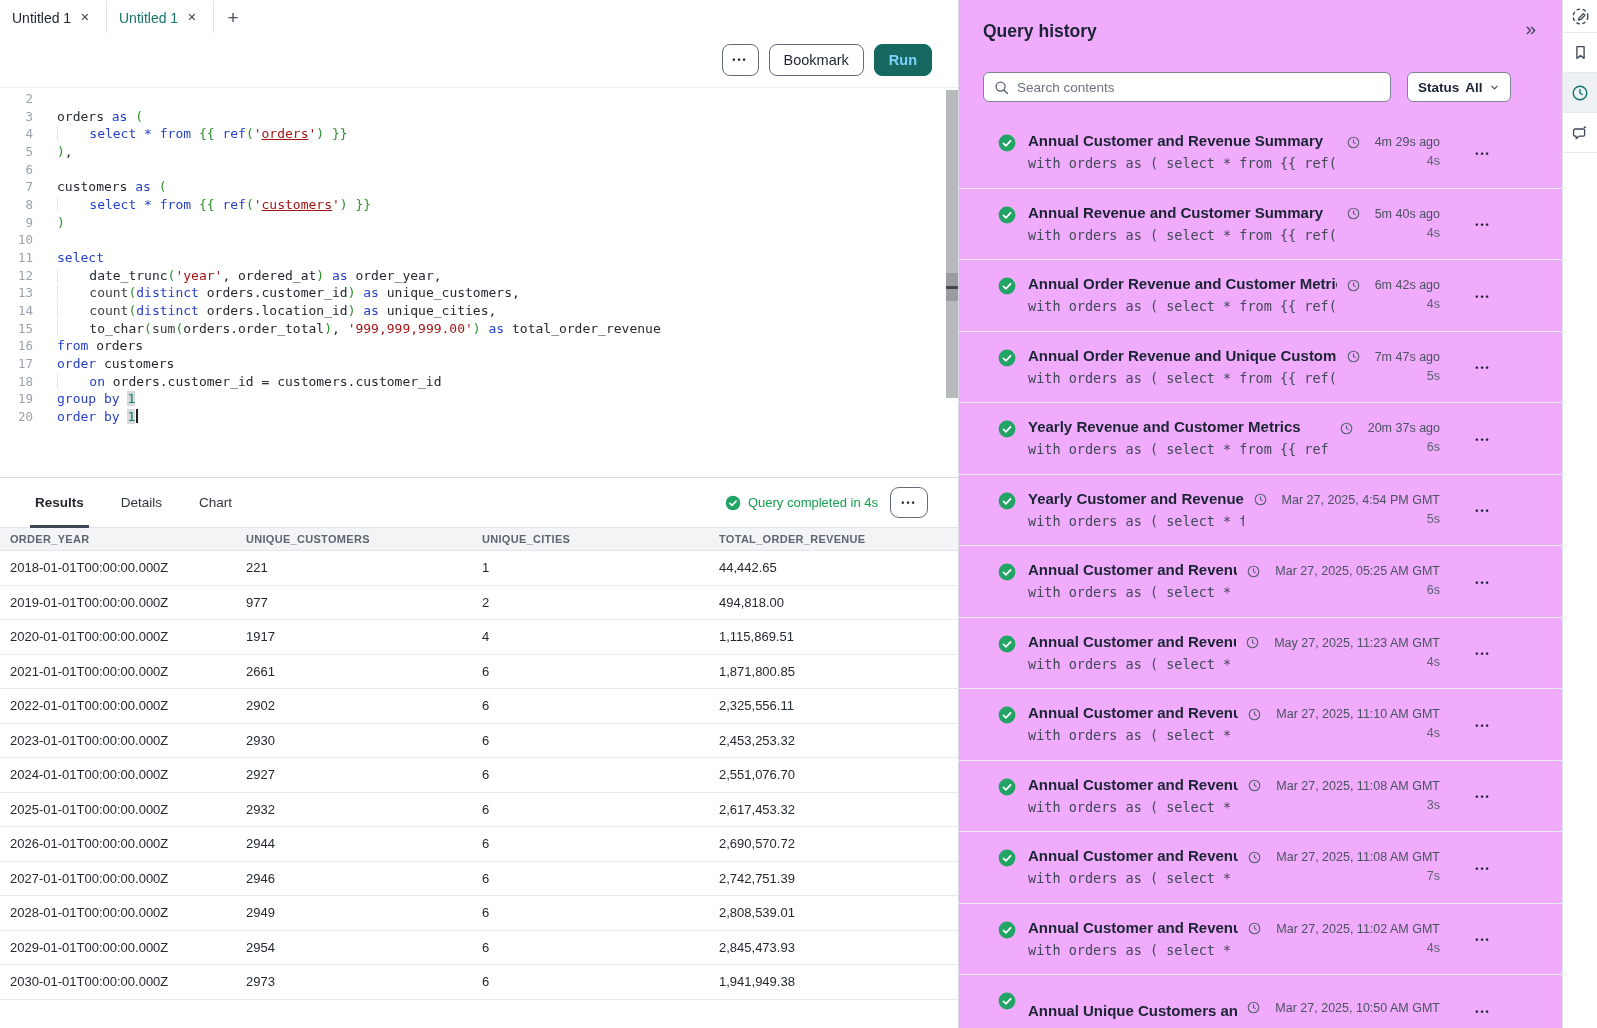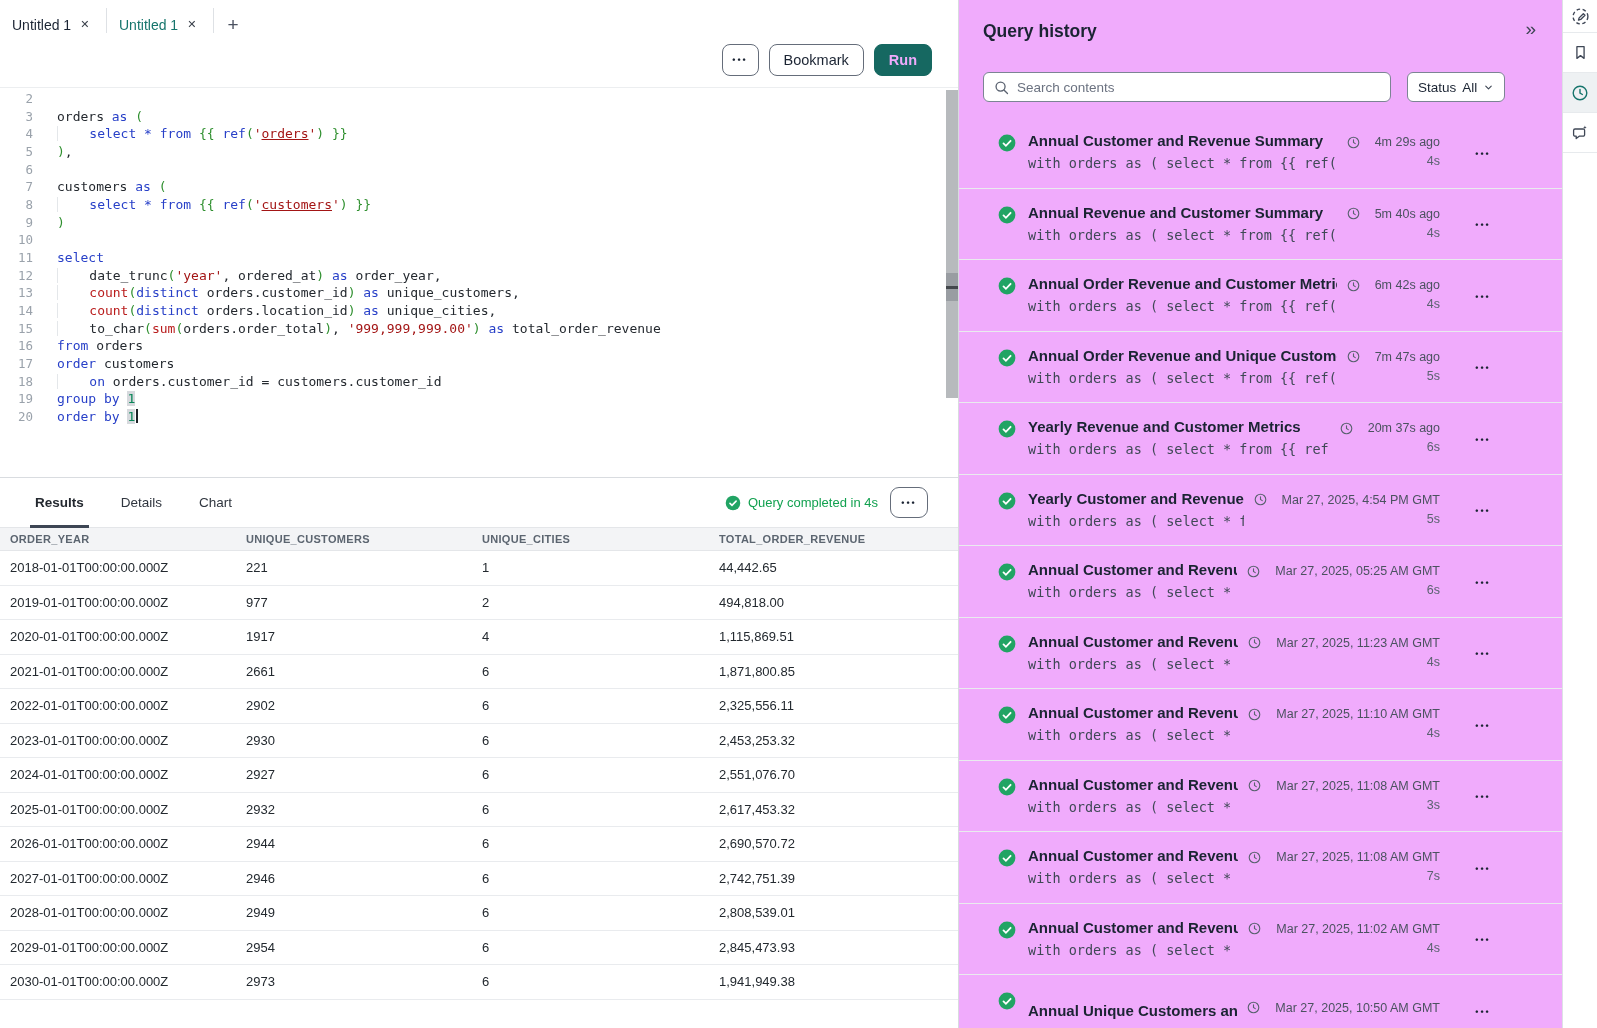--- a/index.html
+++ b/index.html
@@ -3,50 +3,50 @@
 <meta charset="utf-8">
 <style>
   * { margin:0; padding:0; box-sizing:border-box; }
   html,body { width:1597px; height:1028px; overflow:hidden; background:#fff;
     font-family:"Liberation Sans", sans-serif; color:#1b2433; }
   .screen { position:relative; width:1597px; height:1028px; background:#fff; }
 
   
   .main { position:absolute; left:0; top:0; width:958px; height:1028px; background:#fff; }
 
-  .tabbar { position:absolute; left:0; top:8px; width:100%; height:44px; display:flex;
+  .tabbar { position:absolute; left:0; top:1px; width:100%; height:44px; display:flex;
     border-bottom:1px solid #dee1e5; background:#fff; }
   .tab { height:33px; width:107px; display:flex; align-items:center; gap:9px;
     padding:0 12px; border-right:1px solid #dee1e5; font-size:14px; cursor:pointer; }
   .tab .tab-label { color:#1b2433; }
   .tab.active .tab-label { color:#16756c; }
   .tab-close { font-size:11px; color:#3b424c; line-height:1; }
   .tab-add { width:38px; height:33px; border:none; background:none; font-size:19px;
     color:#4b5260; cursor:pointer; }
 
   .toolbar { position:absolute; left:0; top:33px; width:100%; height:55px;
     display:flex; align-items:center; justify-content:flex-end; gap:10px;
     padding-right:26px; border-bottom:1px solid #eceef0; background:#fff; }
   .btn { height:32px; border:1px solid #656d7a; border-radius:8px; background:#fff;
     font-family:"Liberation Sans", sans-serif; font-size:14.5px; color:#1b2433;
     padding:0 14px; cursor:pointer; display:flex; align-items:center; justify-content:center; }
   .btn.icon-btn { width:37px; padding:0; }
   .dots-glyph { font-size:9px; letter-spacing:2px; font-weight:bold; color:#1b2433; }
-  .btn.run { background:#166861; border-color:#166861; color:#f0abfc; font-weight:600; }
+  .btn.run { background:#166861; border-color:#166861; color:#7dd3fc; font-weight:600; }
 
   .editor { position:absolute; left:0; top:88px; width:100%; height:417px; background:#fff;
     font-family:"DejaVu Sans Mono", monospace; font-size:13px; line-height:17.65px;
     padding-top:2px; cursor:text; }
   .cl { display:flex; white-space:pre; }
   .ln { width:40px; text-align:right; padding-right:7px; color:#9aa2ab; font-size:12.5px;
     flex:none; user-select:none; }
   .lc { padding-left:17px; color:#24292f; }
   .lc span { white-space:pre; }
   .kw  { color:#2840c8; }
-  .fn  { color:#b91c1c; }
+  .fn  { color:#404040; }
   .str { color:#a31515; }
   .ref { color:#a31515; text-decoration:underline; }
   .br  { color:#2e8f2e; }
   .num { color:#098658; background:#d6d9dd; }
   .ind { border-left:1px solid #e4e7ea; }
   .caret { display:inline-block; width:1.5px; height:14px; background:#1b2026;
     vertical-align:-2px; margin-left:1px; }
   .edscroll { position:absolute; right:0; top:2px; width:12px; height:308px;
     background:#b7babd; }
   .edthumb { position:absolute; left:0; top:183px; width:12px; height:28px; background:#999da2; }
@@ -83,21 +83,21 @@
     font-size:19px; color:#3c4452; cursor:pointer; }
   .psearch { position:absolute; left:24px; top:72px; width:408px; height:30px;
     border:1px solid #7c8494; border-radius:6px; display:flex; align-items:center;
     gap:8px; padding:0 10px; background:#fff; }
   .psearch input { border:none; outline:none; flex:1; font-size:13.5px;
     font-family:"Liberation Sans", sans-serif; color:#1b2433; background:transparent; }
   .psearch input::placeholder { color:#6b7280; }
   .pstatus { position:absolute; left:448px; top:72px; height:30px; padding:0 10px;
     border:1px solid #7c8494; border-radius:6px; background:#fff; display:flex;
     align-items:center; gap:6px; font-size:13.5px; color:#1b2433;
-    font-family:"Liberation Sans", sans-serif; cursor:pointer; }
+    font-family:"Liberation Sans", sans-serif; cursor:pointer;font-weight:bold; }
   .plist { position:absolute; left:0; top:117px; width:100%; bottom:0; overflow:hidden; }
   .hitem { height:71.5px; border-bottom:1px solid #e9ebee; display:flex;
     align-items:center; padding:0 64px 0 39px; cursor:pointer; }
   .hcheck { flex:none; align-self:flex-start; margin-top:17px; }
   .hmain { flex:1; min-width:0; margin-left:12px; }
   .htitle { font-size:15px; font-weight:600; color:#1b2433; white-space:nowrap;
     overflow:hidden; line-height:23px; }
   .hsnippet { font-family:"DejaVu Sans Mono", monospace; font-size:13.5px; color:#3f4856;
     white-space:nowrap; overflow:hidden; line-height:23px; }
   .hmeta { flex:none; display:flex; flex-direction:column; align-items:flex-end;
@@ -569,21 +569,21 @@
     <div class="hmain">
       <div class="htitle">Annual Customer and Revenue Summ...</div>
       <div class="hsnippet">with orders as ( select * from …</div>
     </div>
     <div class="hmeta">
       <div class="htime">
         <svg width="13" height="13" viewBox="0 0 14 14" fill="none" stroke="#5a6270" stroke-width="1.2">
                 <circle cx="7" cy="7" r="5.7"></circle>
                 <path d="M7 4.1V7l1.9 1.2" stroke-linecap="round"></path>
               </svg>
-        <span>Mar 27, 2025, 11:23 AM GMT</span>
+        <span>May 27, 2025, 11:23 AM GMT</span>
       </div>
       <div class="hdur">4s</div>
     </div>
     <button class="hdots">
       <span class="dots-glyph">•••</span>
     </button>
   </div>
 
   <div class="hitem">
     <span class="hcheck">

